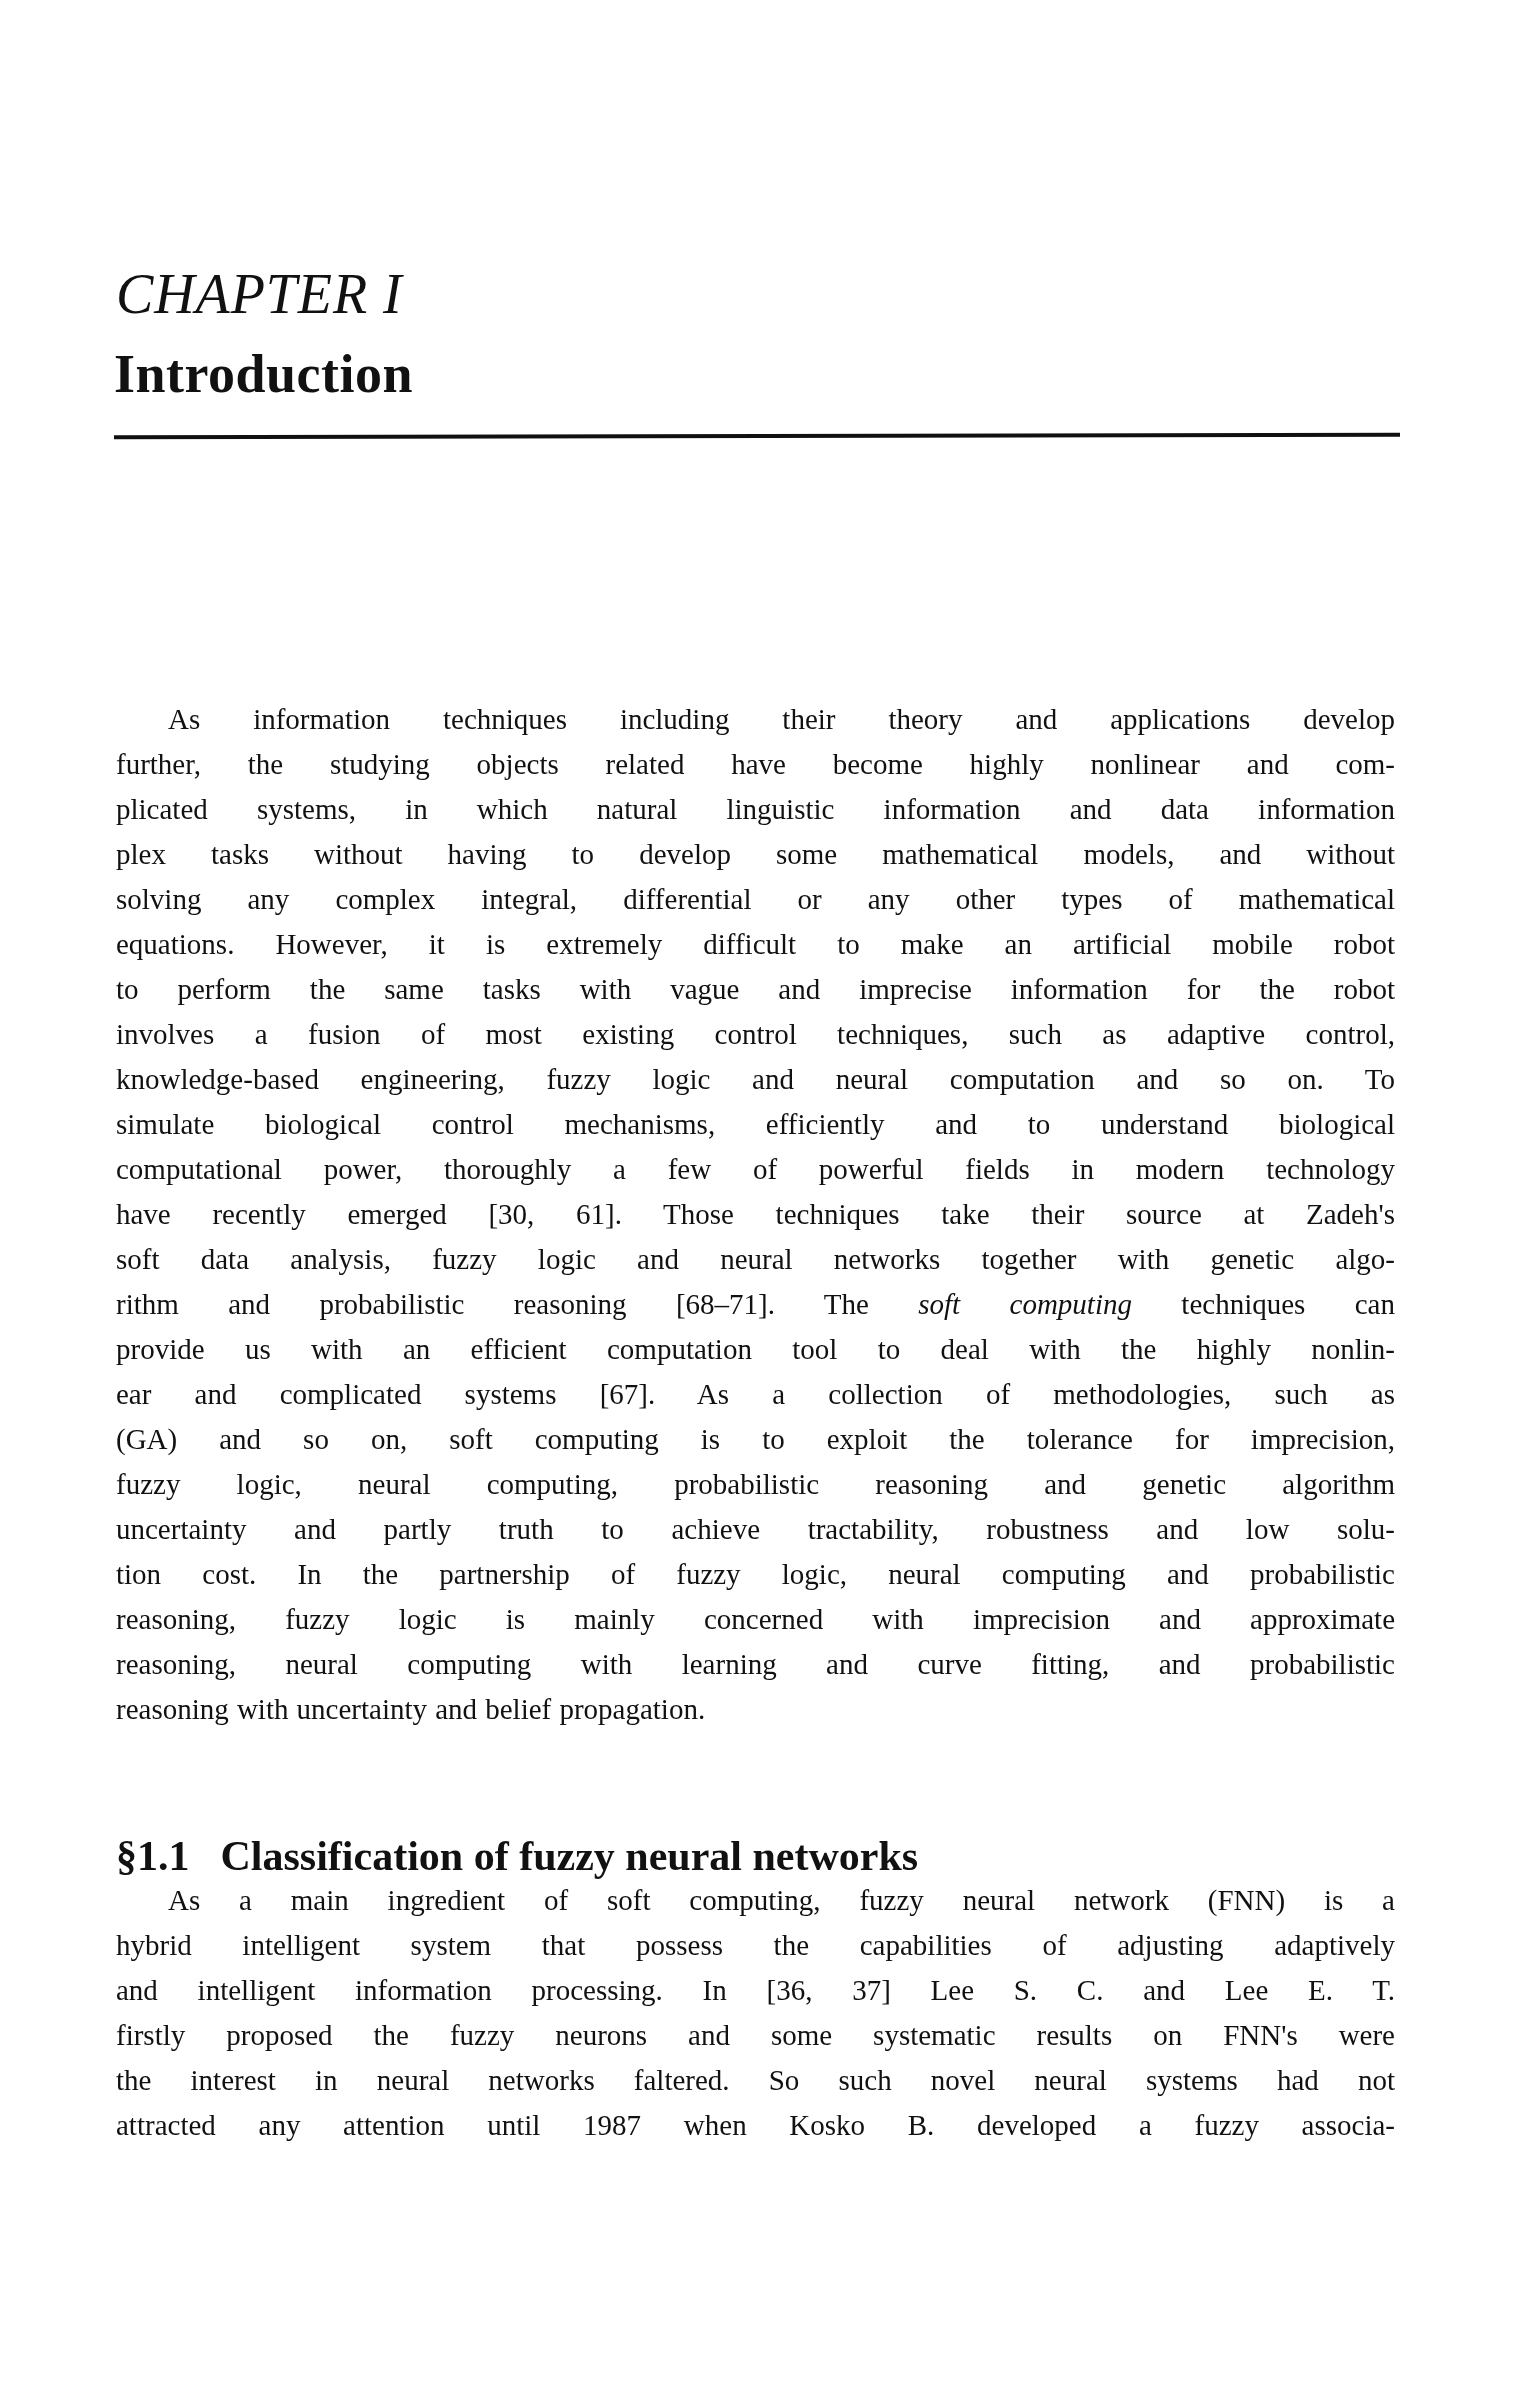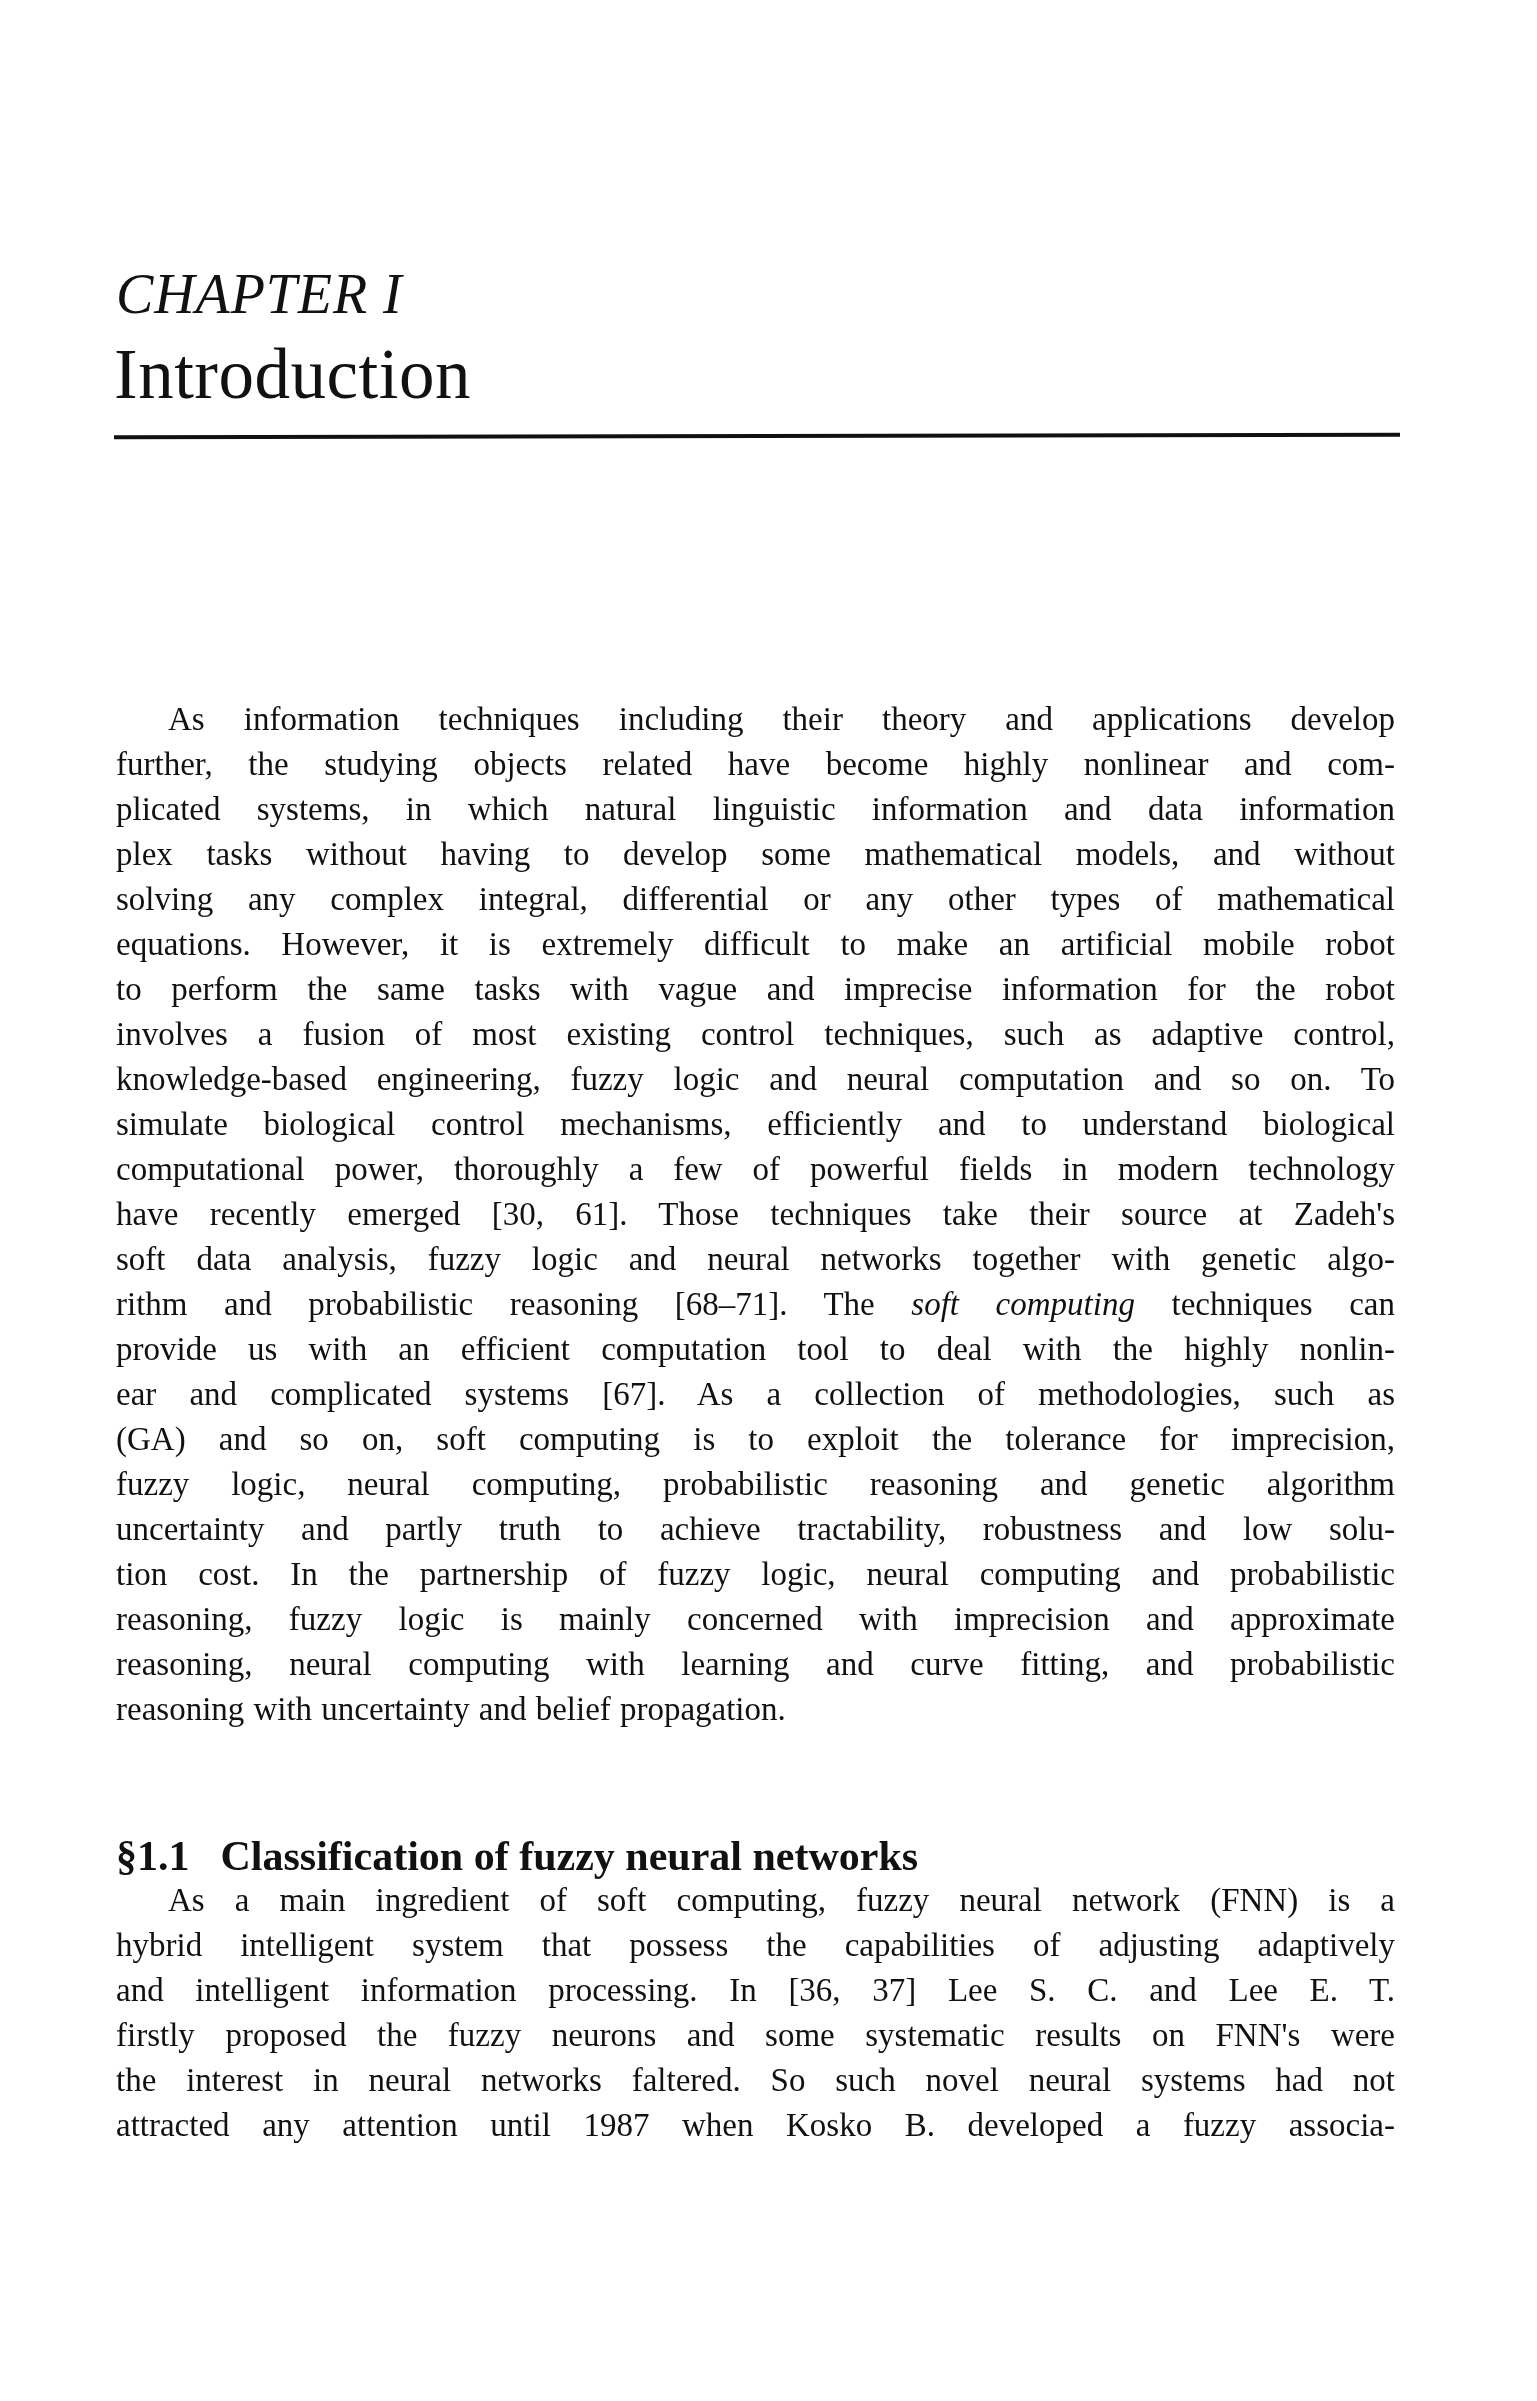--- a/index.html
+++ b/index.html
@@ -23,39 +23,39 @@
     font-size: 56px;
     line-height: 58px;
     font-style: italic;
     font-weight: 400;
     letter-spacing: 0.9px;
   }
   .chapter-title {
     position: absolute;
     left: 114px;
     top: 341px;
-    font-size: 71px;
+    font-size: 54px;
     line-height: 67px;
-    font-weight: 400;
+    font-weight: 700;
     letter-spacing: 0.5px;
   }
   .title-rule {
     position: absolute;
     left: 114px;
     top: 434px;
     width: 1286px;
     height: 3.6px;
     background: #101010;
     transform: rotate(-0.12deg);
   }
   .para {
     position: absolute;
     left: 116px;
     width: 1279px;
-    font-size: 33px;
+    font-size: 29px;
     line-height: 45px;
     word-spacing: 0.9px;
   }
   .para-intro { top: 697px; }
   .para-fnn   { top: 1878px; }
   .line {
     text-align: justify;
     text-align-last: justify;
     white-space: normal;
   }

